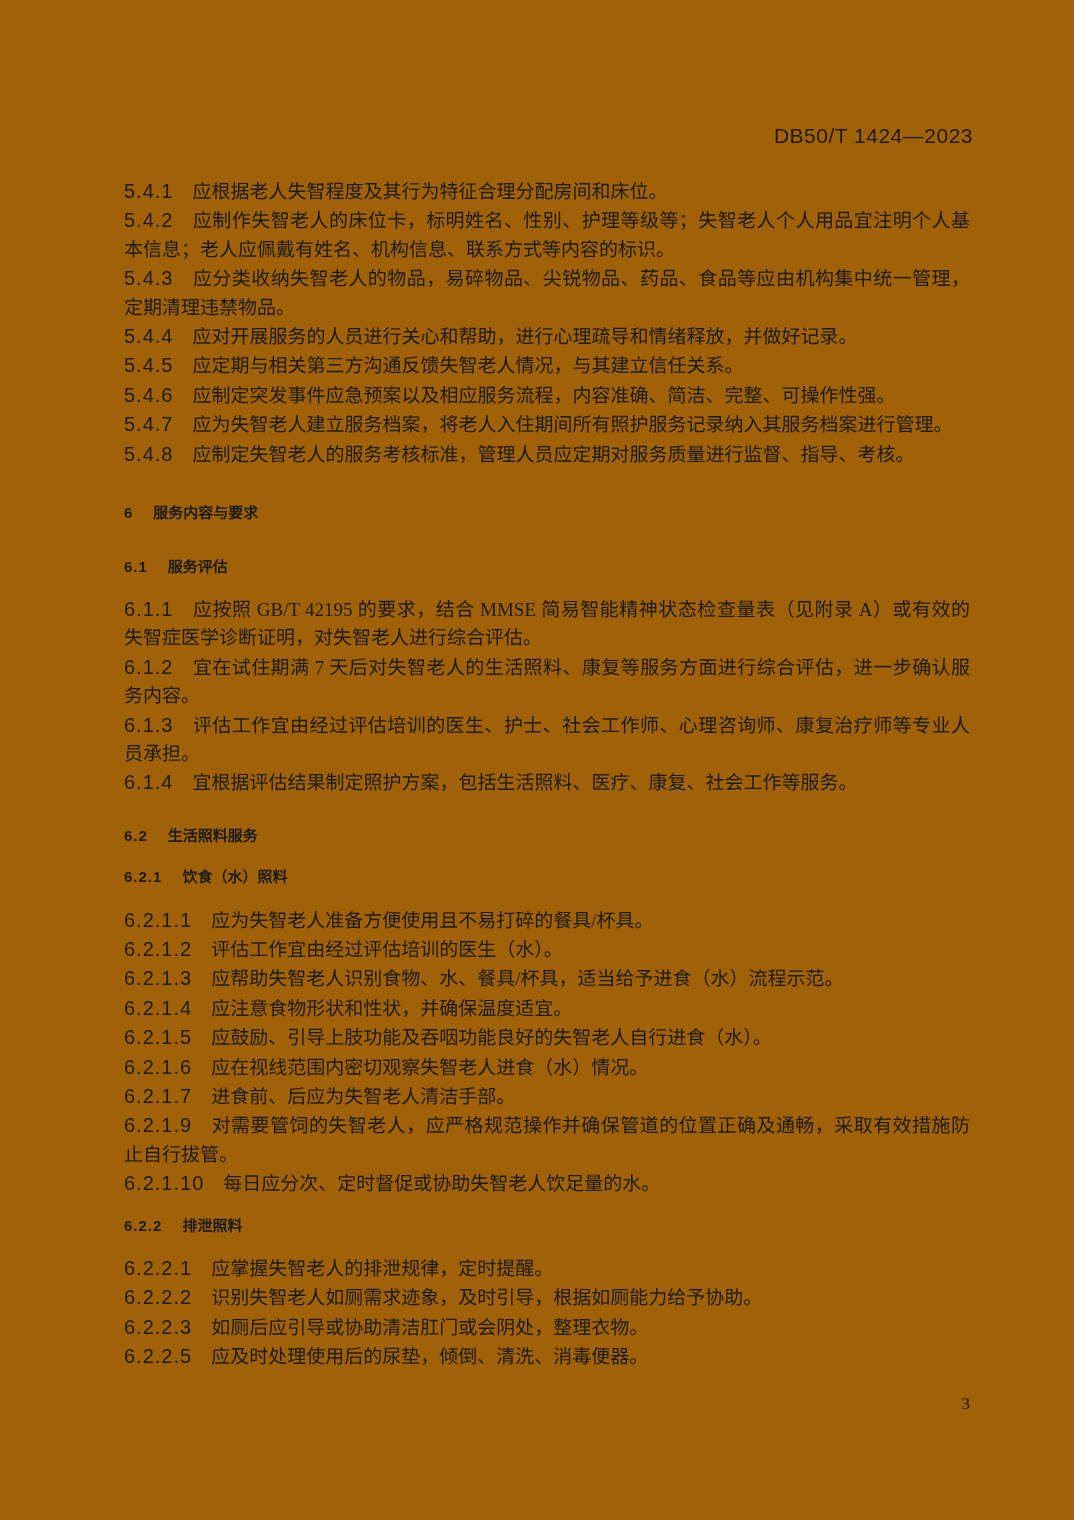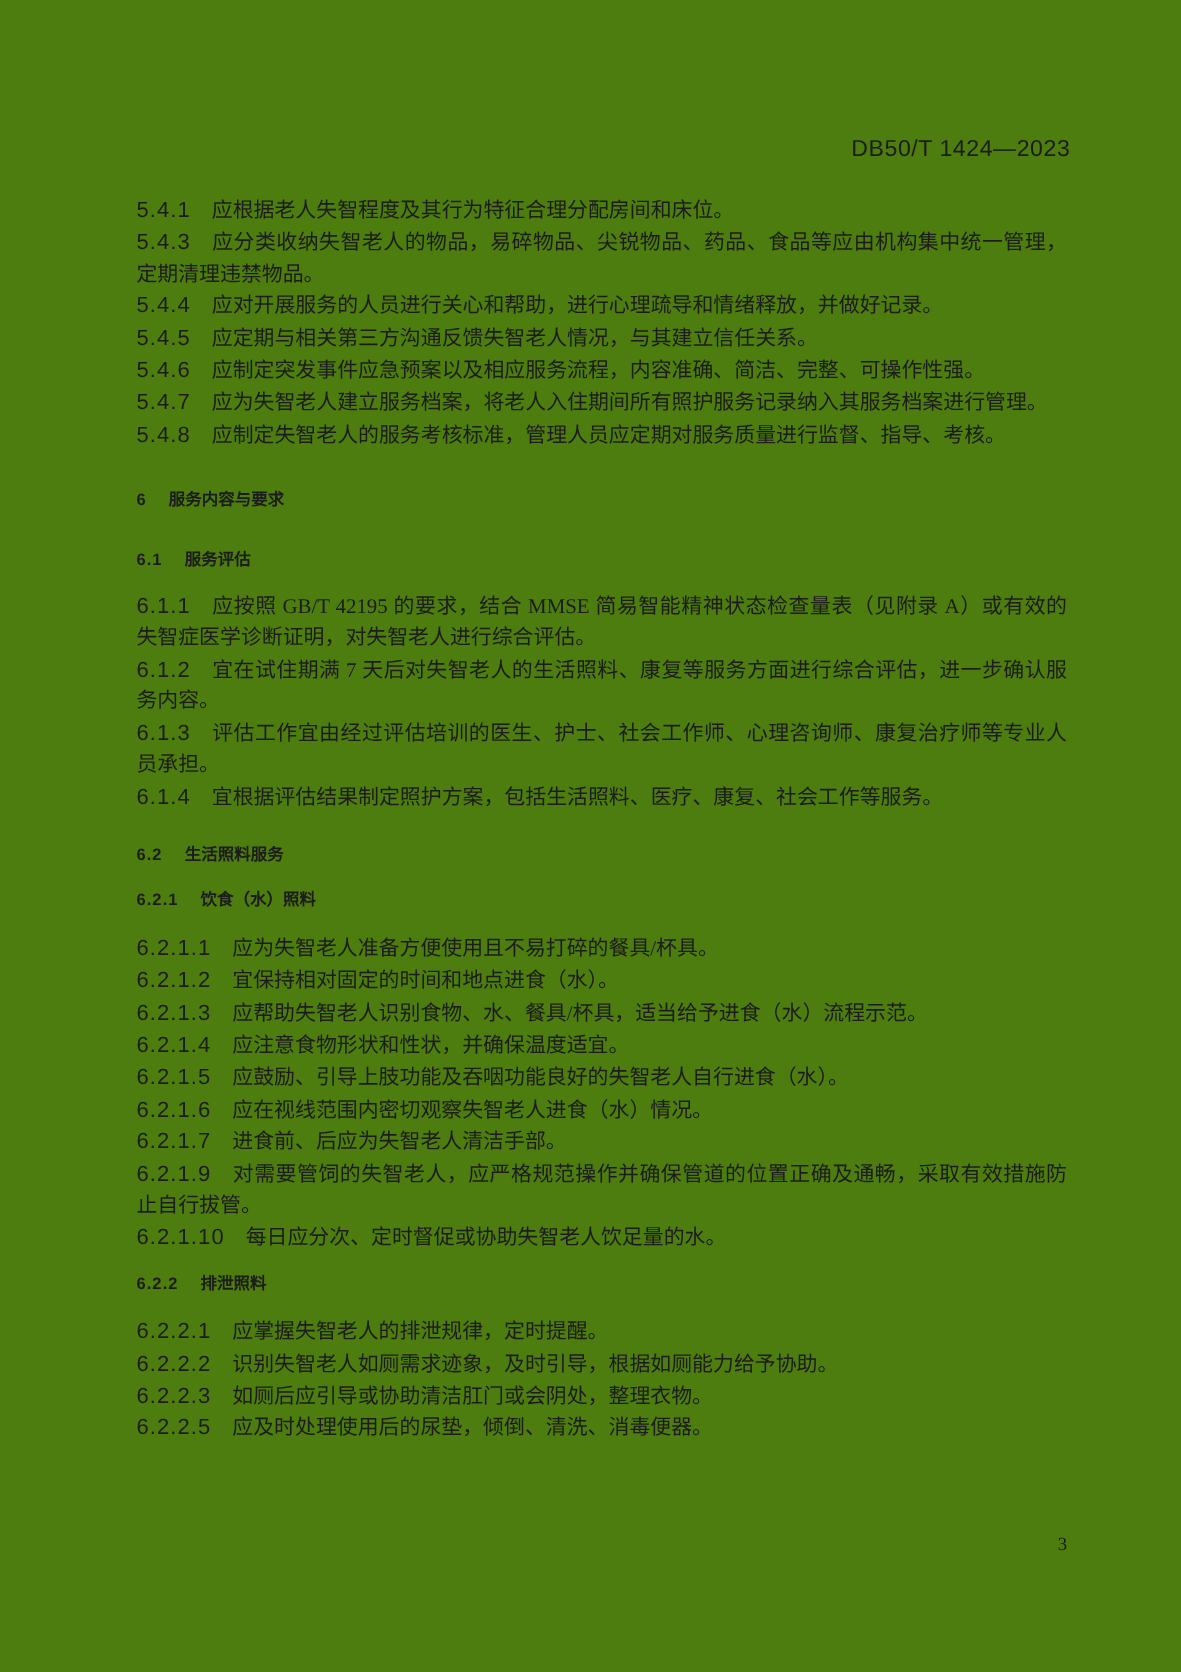--- a/index.html
+++ b/index.html
@@ -4,21 +4,21 @@
 <style>
   html, body {
     margin: 0;
     padding: 0;
     background: #ffffff;
   }
   .page {
     position: relative;
     width: 1074px;
     height: 1520px;
-    background: #4d7c0f;
+    background: #a16207;
     overflow: hidden;
     color: #1c1c1c;
   }
   .doc-header {
     position: absolute;
     top: 124px;
     right: 101px;
     font-family: "Liberation Sans", sans-serif;
     font-size: 21px;
     letter-spacing: 0.5px;
@@ -72,36 +72,37 @@
   }
 </style>
 </head>
 <body>
 
 <div class="page">
   <div class="doc-header">DB50/T 1424—2023</div>
 
   <main class="doc-content" id="doc-body">
       <p class="clause"><span class="num">5.4.1</span><span class="txt">应根据老人失智程度及其行为特征合理分配房间和床位。</span></p>
+      <p class="clause"><span class="num">5.4.2</span><span class="txt">应制作失智老人的床位卡，标明姓名、性别、护理等级等；失智老人个人用品宜注明个人基本信息；老人应佩戴有姓名、机构信息、联系方式等内容的标识。</span></p>
       <p class="clause"><span class="num">5.4.3</span><span class="txt">应分类收纳失智老人的物品，易碎物品、尖锐物品、药品、食品等应由机构集中统一管理，定期清理违禁物品。</span></p>
       <p class="clause"><span class="num">5.4.4</span><span class="txt">应对开展服务的人员进行关心和帮助，进行心理疏导和情绪释放，并做好记录。</span></p>
       <p class="clause"><span class="num">5.4.5</span><span class="txt">应定期与相关第三方沟通反馈失智老人情况，与其建立信任关系。</span></p>
       <p class="clause"><span class="num">5.4.6</span><span class="txt">应制定突发事件应急预案以及相应服务流程，内容准确、简洁、完整、可操作性强。</span></p>
       <p class="clause"><span class="num">5.4.7</span><span class="txt">应为失智老人建立服务档案，将老人入住期间所有照护服务记录纳入其服务档案进行管理。</span></p>
       <p class="clause"><span class="num">5.4.8</span><span class="txt">应制定失智老人的服务考核标准，管理人员应定期对服务质量进行监督、指导、考核。</span></p>
       <div class="heading h1"><span class="num">6</span><span class="txt">服务内容与要求</span></div>
       <div class="heading h2"><span class="num">6.1</span><span class="txt">服务评估</span></div>
       <p class="clause"><span class="num">6.1.1</span><span class="txt">应按照 GB/T 42195 的要求，结合 MMSE 简易智能精神状态检查量表（见附录 A）或有效的失智症医学诊断证明，对失智老人进行综合评估。</span></p>
       <p class="clause"><span class="num">6.1.2</span><span class="txt">宜在试住期满 7 天后对失智老人的生活照料、康复等服务方面进行综合评估，进一步确认服务内容。</span></p>
       <p class="clause"><span class="num">6.1.3</span><span class="txt">评估工作宜由经过评估培训的医生、护士、社会工作师、心理咨询师、康复治疗师等专业人员承担。</span></p>
       <p class="clause"><span class="num">6.1.4</span><span class="txt">宜根据评估结果制定照护方案，包括生活照料、医疗、康复、社会工作等服务。</span></p>
       <div class="heading h2"><span class="num">6.2</span><span class="txt">生活照料服务</span></div>
       <div class="heading h3"><span class="num">6.2.1</span><span class="txt">饮食（水）照料</span></div>
       <p class="clause"><span class="num">6.2.1.1</span><span class="txt">应为失智老人准备方便使用且不易打碎的餐具/杯具。</span></p>
-      <p class="clause"><span class="num">6.2.1.2</span><span class="txt">宜保持相对固定的时间和地点进食（水）。</span></p>
+      <p class="clause"><span class="num">6.2.1.2</span><span class="txt">评估工作宜由经过评估培训的医生（水）。</span></p>
       <p class="clause"><span class="num">6.2.1.3</span><span class="txt">应帮助失智老人识别食物、水、餐具/杯具，适当给予进食（水）流程示范。</span></p>
       <p class="clause"><span class="num">6.2.1.4</span><span class="txt">应注意食物形状和性状，并确保温度适宜。</span></p>
       <p class="clause"><span class="num">6.2.1.5</span><span class="txt">应鼓励、引导上肢功能及吞咽功能良好的失智老人自行进食（水）。</span></p>
       <p class="clause"><span class="num">6.2.1.6</span><span class="txt">应在视线范围内密切观察失智老人进食（水）情况。</span></p>
       <p class="clause"><span class="num">6.2.1.7</span><span class="txt">进食前、后应为失智老人清洁手部。</span></p>
       <p class="clause"><span class="num">6.2.1.9</span><span class="txt">对需要管饲的失智老人，应严格规范操作并确保管道的位置正确及通畅，采取有效措施防止自行拔管。</span></p>
       <p class="clause"><span class="num">6.2.1.10</span><span class="txt">每日应分次、定时督促或协助失智老人饮足量的水。</span></p>
       <div class="heading h3"><span class="num">6.2.2</span><span class="txt">排泄照料</span></div>
       <p class="clause"><span class="num">6.2.2.1</span><span class="txt">应掌握失智老人的排泄规律，定时提醒。</span></p>
       <p class="clause"><span class="num">6.2.2.2</span><span class="txt">识别失智老人如厕需求迹象，及时引导，根据如厕能力给予协助。</span></p>

